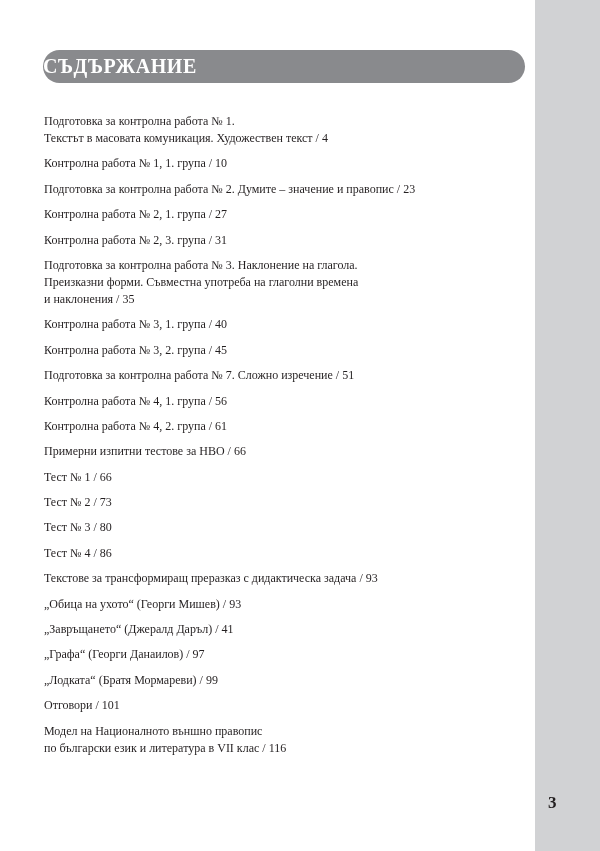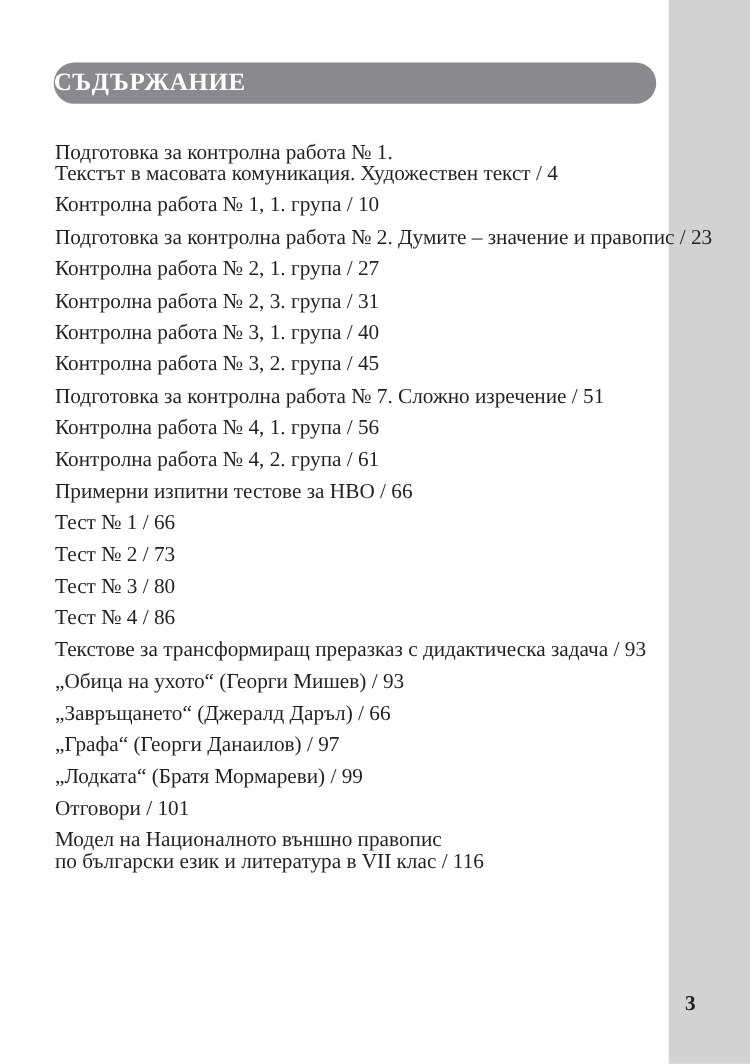--- a/index.html
+++ b/index.html
@@ -22,21 +22,21 @@
     background: #898a8d; border-radius: 17px;
     display: flex; align-items: center; justify-content: flex-start;
   }
   .banner-title {
     color: #ffffff; font-weight: bold; font-size: 20px; letter-spacing: 0.5px;
   }
   .toc {
     position: absolute; left: 44px; top: 113px; width: 480px;
   }
   .toc-entry {
-    font-size: 17px; line-height: 17px; margin-bottom: 8.4px;
+    font-size: 12px; line-height: 17px; margin-bottom: 8.4px;
   }
   .toc-line { display: block; white-space: nowrap; }
 </style>
 </head>
 <body>
 
 <div class="sidebar"></div>
 
 <div class="banner">
   <span class="banner-title">СЪДЪРЖАНИЕ</span>
@@ -51,20 +51,25 @@
       <span class="toc-line">Контролна работа № 1, 1. група  / 10</span>
     </div>
     <div class="toc-entry">
       <span class="toc-line">Подготовка за контролна работа № 2. Думите – значение и правопис  / 23</span>
     </div>
     <div class="toc-entry">
       <span class="toc-line">Контролна работа № 2, 1. група  / 27</span>
     </div>
     <div class="toc-entry">
       <span class="toc-line">Контролна работа № 2, 3. група  / 31</span>
+    </div>
+    <div class="toc-entry">
+      <span class="toc-line">Подготовка за контролна работа № 3. Наклонение на глагола.</span>
+      <span class="toc-line">Преизказни форми. Съвместна употреба на глаголни времена</span>
+      <span class="toc-line">и наклонения  / 35</span>
     </div>
     <div class="toc-entry">
       <span class="toc-line">Контролна работа № 3, 1. група  / 40</span>
     </div>
     <div class="toc-entry">
       <span class="toc-line">Контролна работа № 3, 2. група  / 45</span>
     </div>
     <div class="toc-entry">
       <span class="toc-line">Подготовка за контролна работа № 7. Сложно изречение  / 51</span>
     </div>
@@ -89,21 +94,21 @@
     <div class="toc-entry">
       <span class="toc-line">Тест № 4  / 86</span>
     </div>
     <div class="toc-entry">
       <span class="toc-line">Текстове за трансформиращ преразказ с дидактическа задача  / 93</span>
     </div>
     <div class="toc-entry">
       <span class="toc-line">„Обица на ухото“ (Георги Мишев)  / 93</span>
     </div>
     <div class="toc-entry">
-      <span class="toc-line">„Завръщането“ (Джералд Даръл)  / 66</span>
+      <span class="toc-line">„Завръщането“ (Джералд Даръл)  / 41</span>
     </div>
     <div class="toc-entry">
       <span class="toc-line">„Графа“ (Георги Данаилов)  / 97</span>
     </div>
     <div class="toc-entry">
       <span class="toc-line">„Лодката“ (Братя Мормареви)  / 99</span>
     </div>
     <div class="toc-entry">
       <span class="toc-line">Отговори  / 101</span>
     </div>

